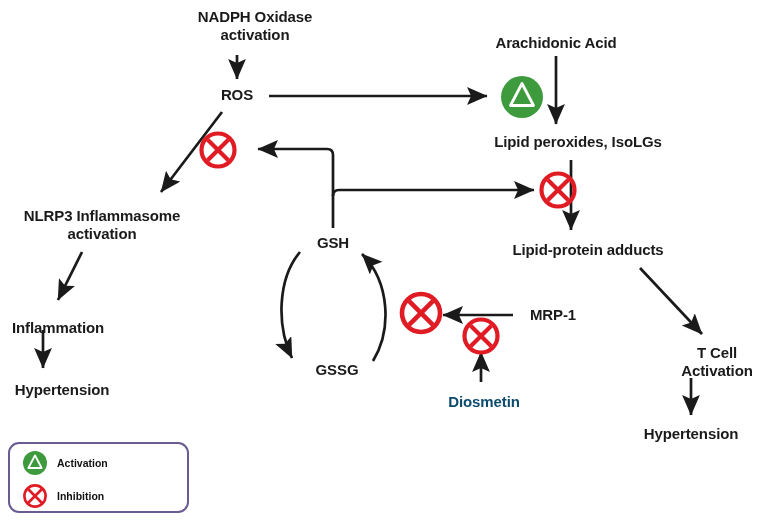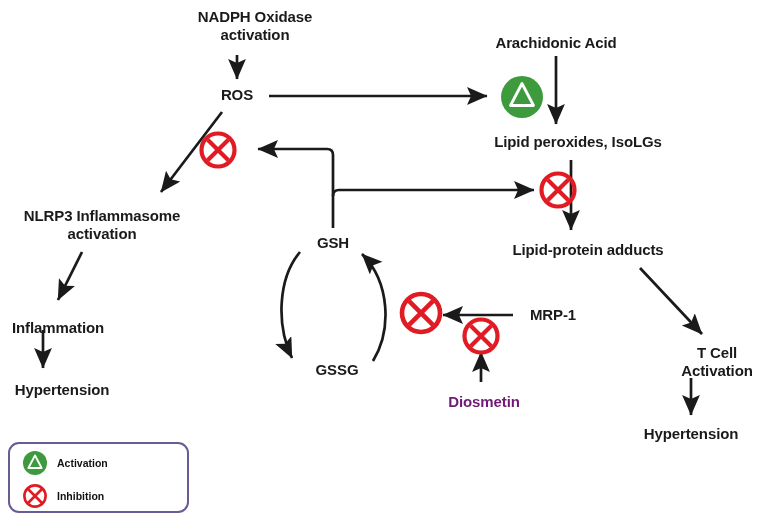--- a/index.html
+++ b/index.html
@@ -28,21 +28,21 @@
     font-family: "Liberation Sans", sans-serif;
     font-weight: bold;
     color: #1a1a1a;
     font-size: 15px;
     line-height: 1.22;
     text-align: center;
     white-space: pre-line;
     transform: translate(-50%, -50%);
     letter-spacing: -0.1px;
   }
-  .node.purple { color: #701a75; }
+  .node.purple { color: #0c4a6e; }
   .legend-box {
     position: absolute;
     left: 8px;
     top: 442px;
     width: 181px;
     height: 71px;
     border: 2px solid #6b5b95;
     border-radius: 11px;
     background: #ffffff;
     box-sizing: border-box;

